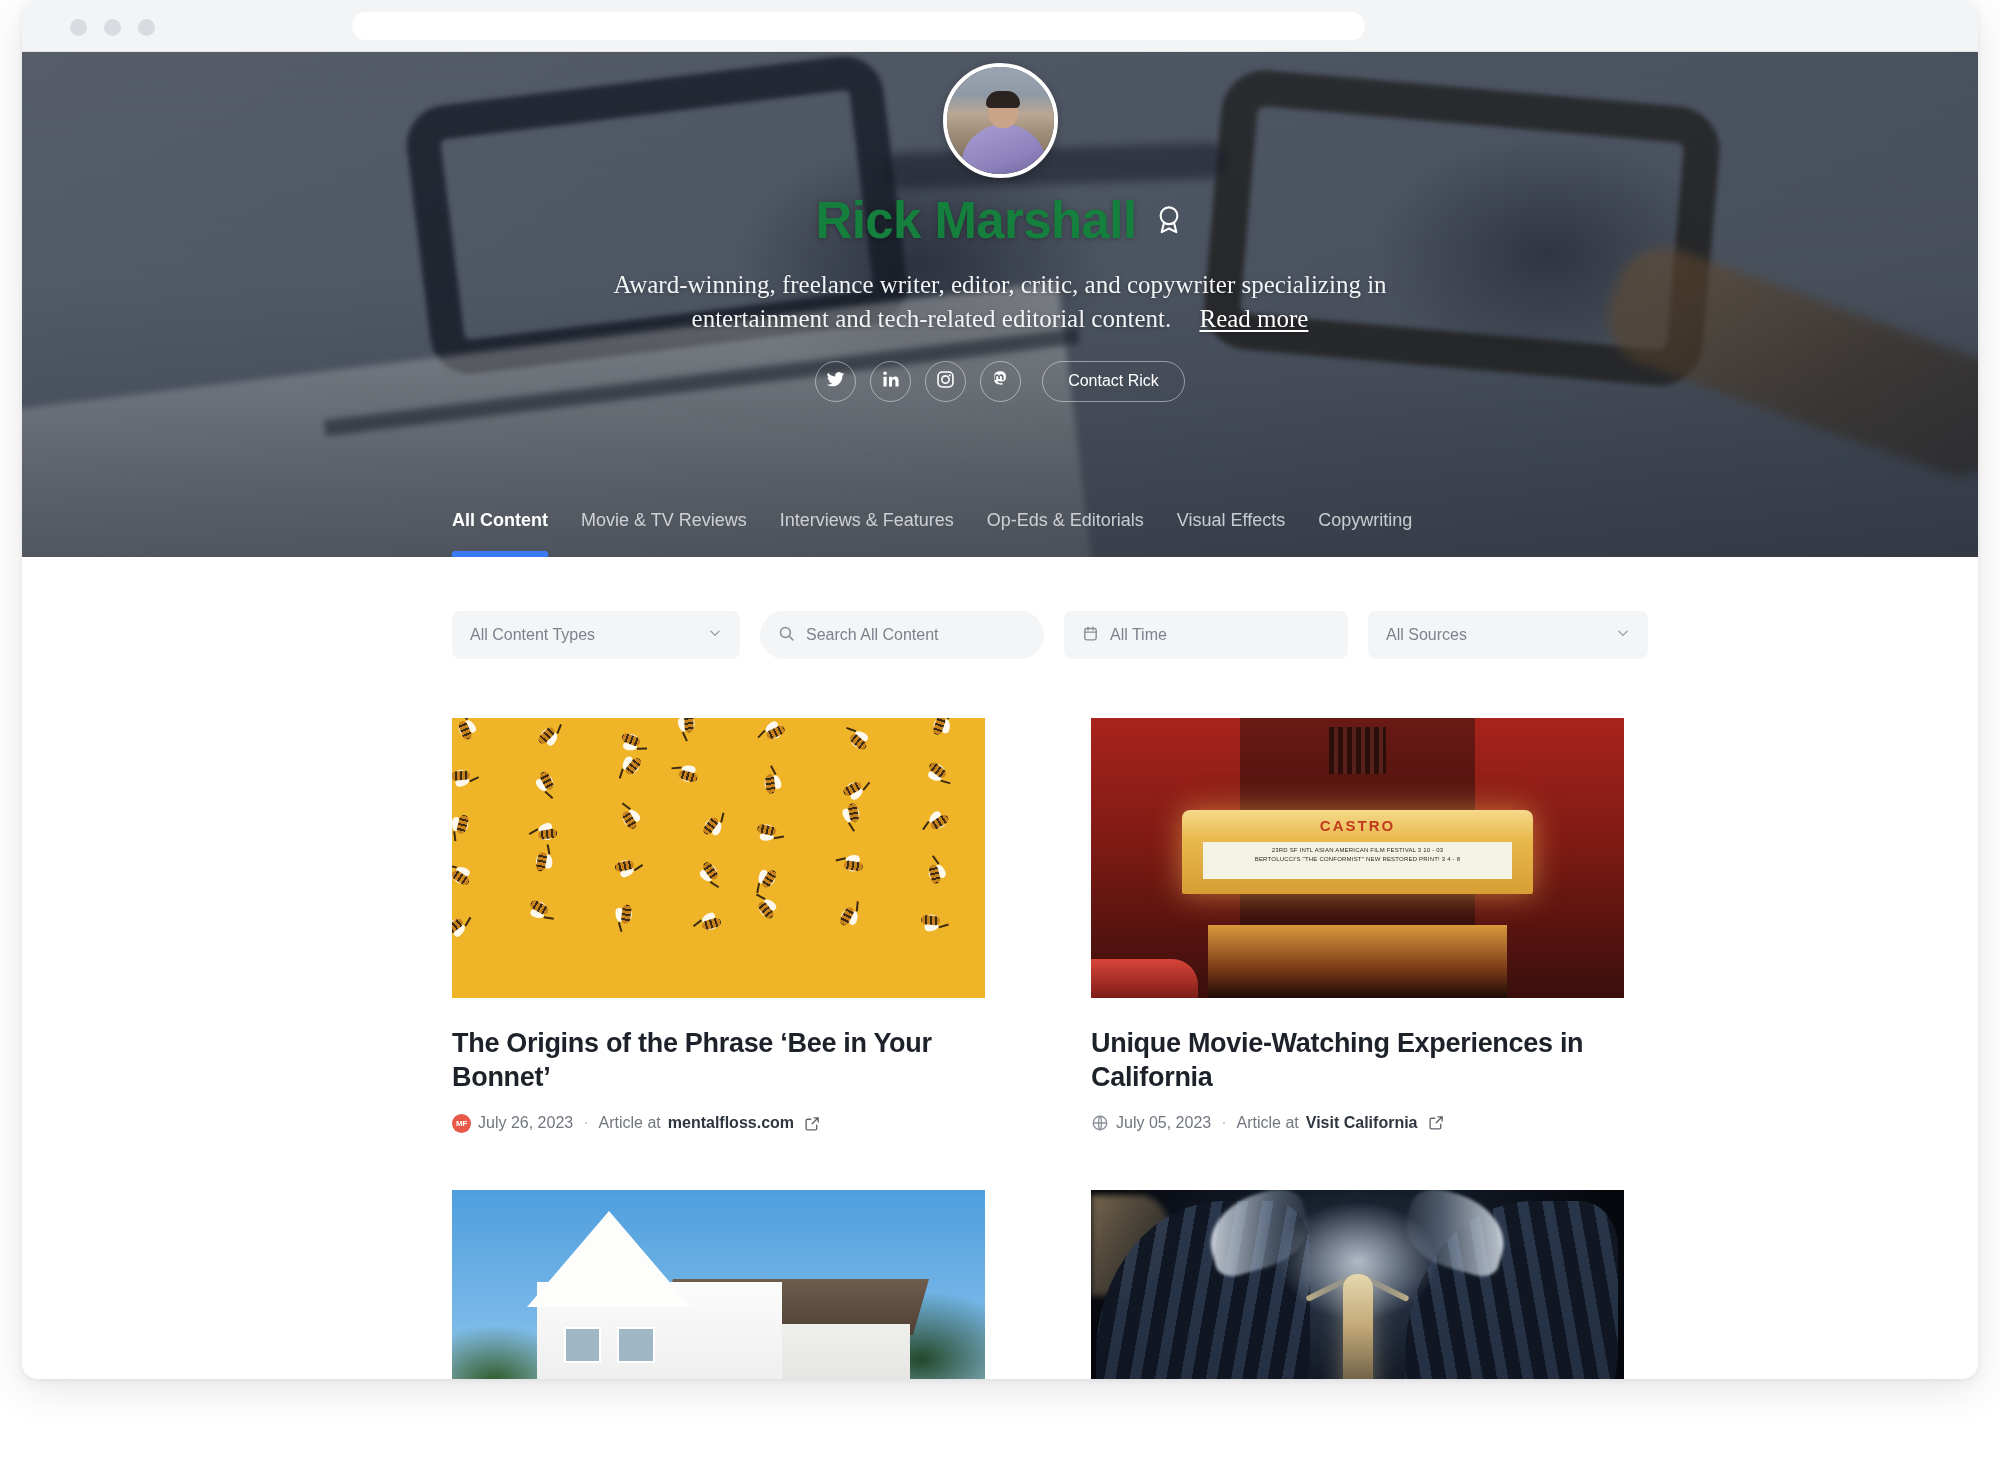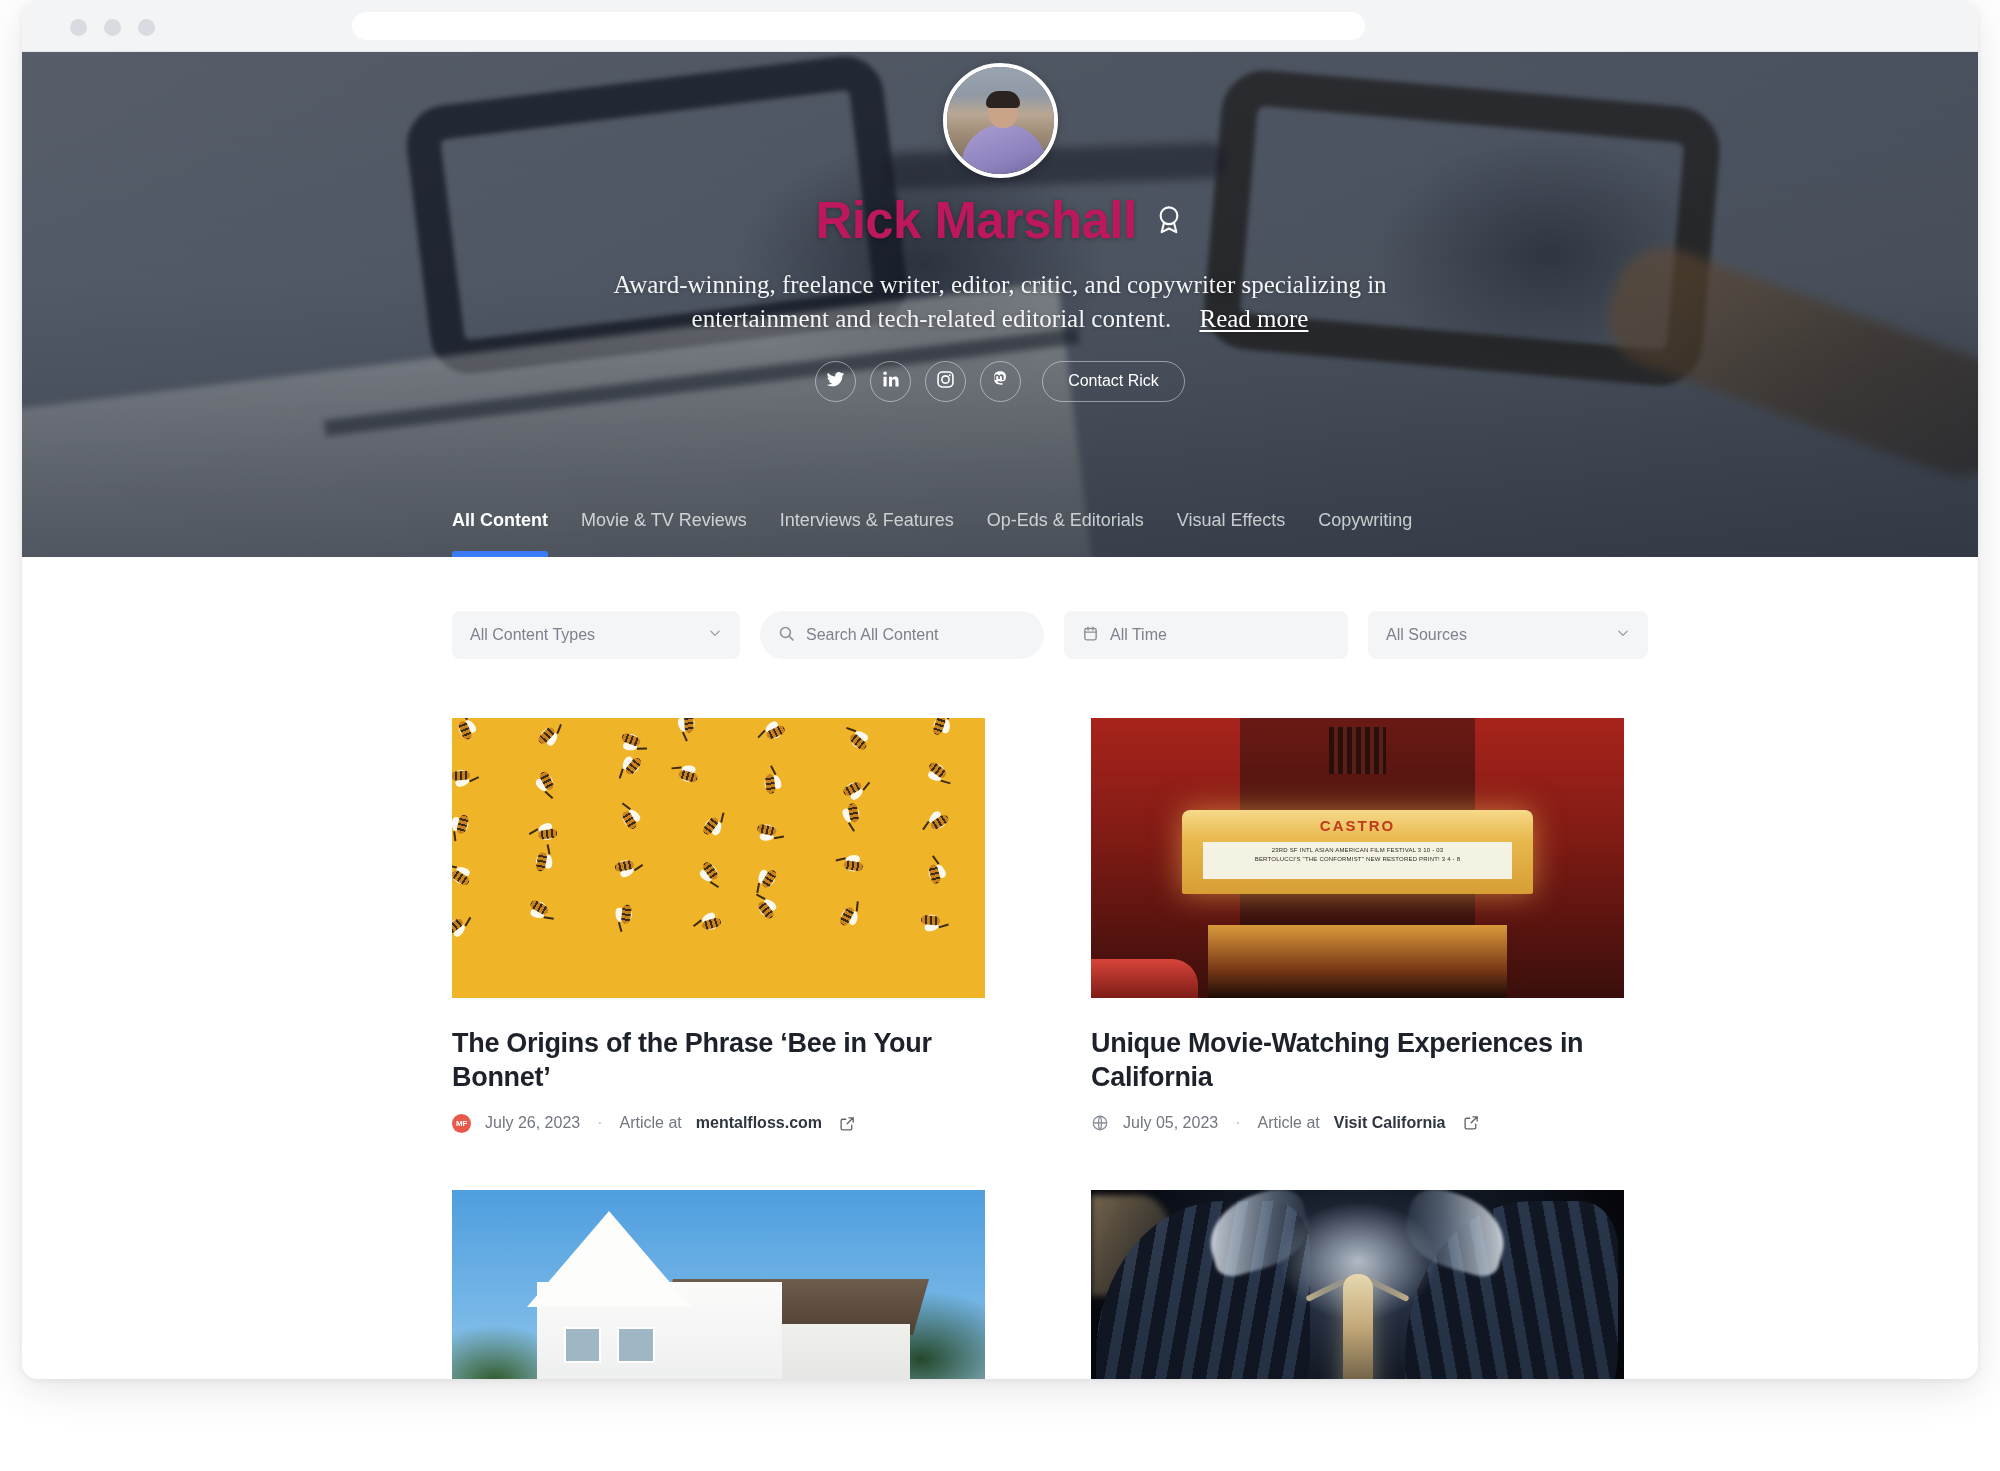--- a/index.html
+++ b/index.html
@@ -201,21 +201,21 @@
 
   #name-row {
     margin-top: 13px;
     display: flex;
     align-items: center;
     gap: 16px;
   }
   #profile-name {
     font-size: 51px;
     font-weight: bold;
-    color: #be185d;
+    color: #15803d;
     letter-spacing: -0.6px;
     text-shadow: 0 1px 5px rgba(0,0,0,0.30);
   }
   #verified-badge-icon { display: block; }
 
   #tagline {
     margin-top: 18px;
     width: 790px;
     text-align: center;
     font-family: "Liberation Serif", serif;
@@ -351,21 +351,21 @@
     font-size: 27px;
     font-weight: bold;
     line-height: 1.27;
     color: #1d2129;
     letter-spacing: -0.3px;
   }
   .card-meta {
     margin-top: 19px;
     display: flex;
     align-items: center;
-    gap: 14px;
+    gap: 7px;
     font-size: 16px;
     color: #71767f;
     white-space: nowrap;
   }
   .meta-dot { color: #b4b8bf; margin: 0 3px; }
   .meta-source { color: #2f3640; font-weight: bold; }
   .favicon-mf {
     width: 19px; height: 19px;
     border-radius: 50%;
     background: #e8594a;

